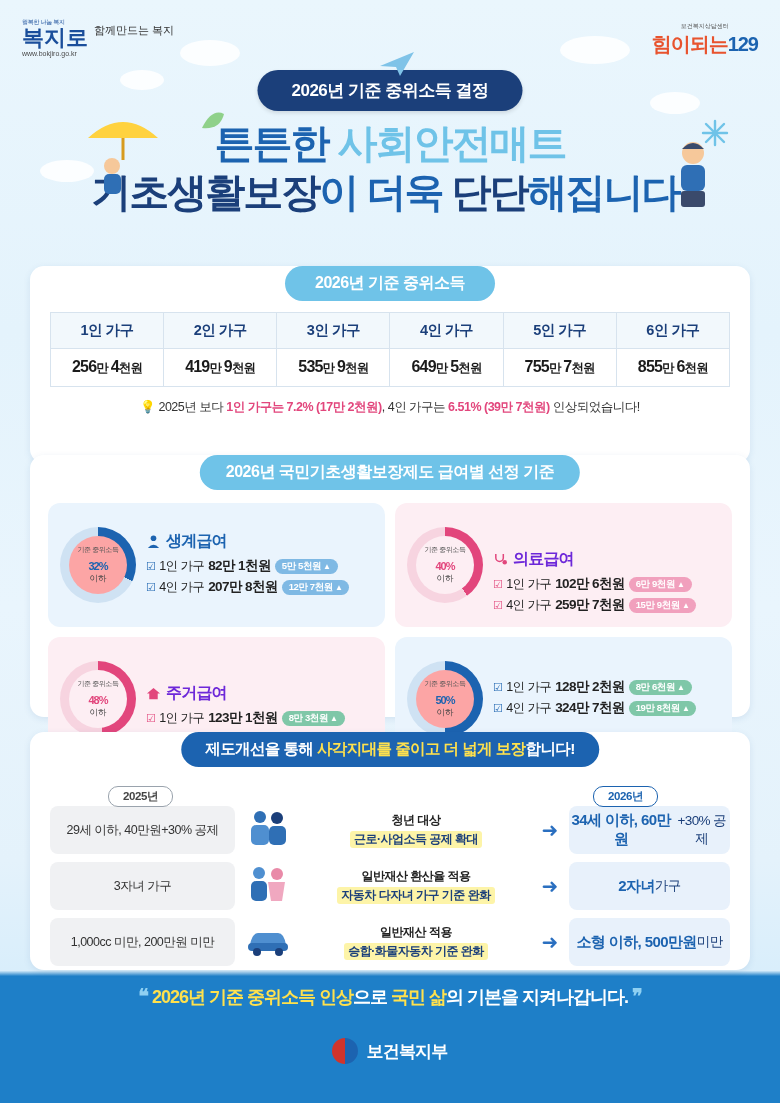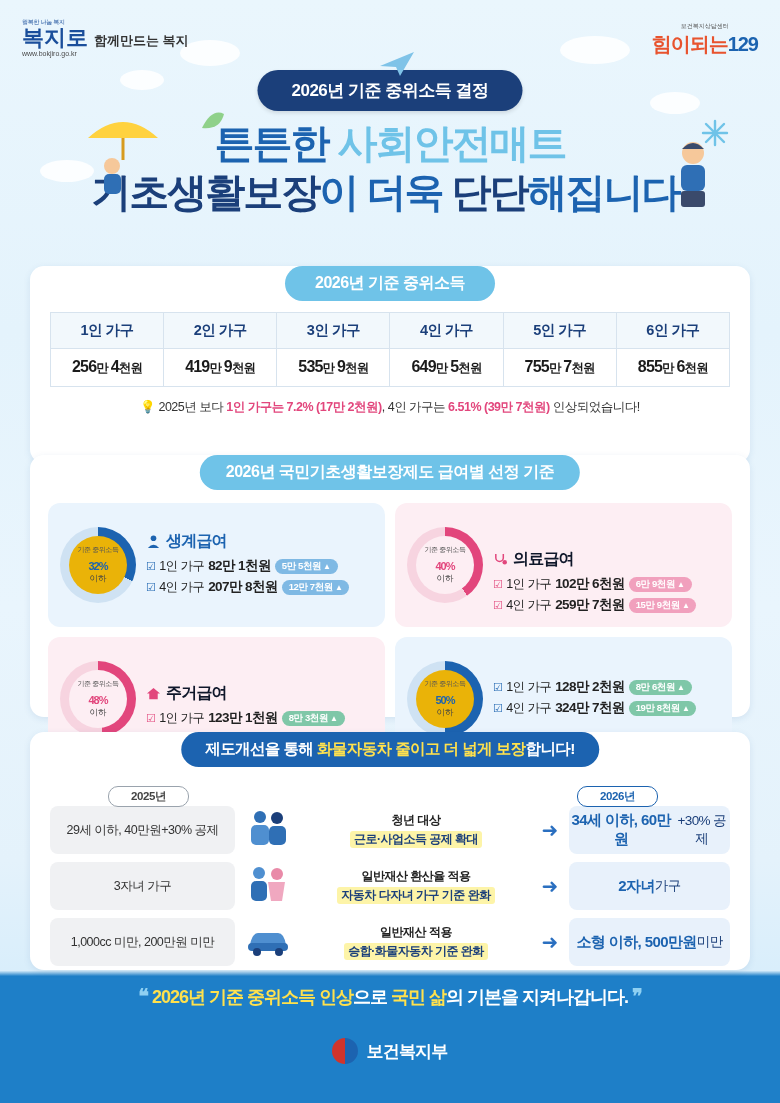--- a/index.html
+++ b/index.html
@@ -17,21 +17,21 @@
     overflow: hidden;
   }
   
   .cloud { position:absolute; background:#ffffff; border-radius:50%; opacity:.85; }
 
   
   .top-bar { position:absolute; top:10px; left:0; width:100%; height:70px; }
   .logo-left { position:absolute; left:22px; top:8px; display:flex; align-items:flex-end; gap:6px;}
   .logo-mark { font-size:22px; font-weight:bold; color:#1a4e9b; line-height:1;}
   .logo-sub  { font-size:7px; color:#4a4a4a; line-height:1.3;}
-  .logo-tag  { font-size:13px; color:#333; margin-bottom:8px;font-weight:bold;}
+  .logo-tag  { font-size:11px; color:#333; margin-bottom:20px;}
   .logo-top  { font-size:6px; color:#1a4e9b; letter-spacing:-.3px;}
   .logo-right { position:absolute; right:22px; top:12px; text-align:center;}
   .logo-right .lr-top { font-size:6px; color:#555; }
   .logo-right .lr-main { font-size:20px; font-weight:bold; color:#e8532e; letter-spacing:-1px;}
   .logo-right .lr-main .num { color:#1c63b0; }
 
   .ribbon {
     position:absolute; top:70px; left:50%; transform:translateX(-50%);
     background:#1b3f7a; color:#ffffff; border-radius:22px;
     padding:9px 34px; font-size:17px; font-weight:bold; letter-spacing:-.5px;
@@ -85,32 +85,32 @@
   .bx { border-radius:12px; padding:10px 12px; display:flex; align-items:center; gap:10px; min-height:94px;}
   .bx.blue  { background:#eaf4fd; }
   .bx.pink  { background:#fdeef3; }
   .donut { position:relative; width:76px; height:76px; flex:0 0 76px;}
   .donut .ring { width:76px; height:76px; border-radius:50%; }
   .donut .hole {
     position:absolute; top:9px; left:9px; width:58px; height:58px; border-radius:50%;
     background:inherit;
     display:flex; flex-direction:column; align-items:center; justify-content:center;
   }
-  .bx.blue .donut .hole { background:#eab308;text-align:center; }
+  .bx.blue .donut .hole { background:#fca5a5;text-align:center; }
   .bx.pink .donut .hole { background:#fdeef3; }
   .donut .lbl { font-size:7px; color:#555; letter-spacing:-.4px; margin-bottom:-1px;}
   .donut .pct { font-size:19px; font-weight:bold; letter-spacing:-1px; line-height:1;}
   .donut .pct span { font-size:11px; }
   .donut .ih { font-size:8.5px; color:#444; margin-top:0px;}
   .bx.blue .pct { color:#1c63b0; }
   .bx.pink .pct { color:#e2467c; }
   .bx-body { flex:1; }
   .bx-title { font-size:16px; font-weight:bold; letter-spacing:-.8px; margin-bottom:5px; display:flex; align-items:center; gap:5px;}
   .bx.blue .bx-title { color:#1c63b0; }
-  .bx.pink .bx-title { color:#0f172a;margin-top:36px; }
+  .bx.pink .bx-title { color:#6d28d9;margin-top:36px; }
   .bx-row { font-size:12.5px; color:#222; letter-spacing:-.6px; margin-bottom:3px; display:flex; align-items:center; gap:4px; white-space:nowrap;}
   .chk { color:#1c63b0; font-size:11px; }
   .bx.pink .chk { color:#e2467c; }
   .bx-row b { font-weight:bold; font-size:13.5px; }
   .tag {
     display:inline-flex; align-items:center; gap:2px;
     border-radius:9px; padding:1px 7px; font-size:9.5px; font-weight:bold; color:#ffffff;
     letter-spacing:-.4px;
   }
   .tag.b { background:#7fb9e4; }
@@ -122,21 +122,21 @@
   .card3 { top:732px; left:30px; width:720px; height:238px; }
   .pill-head3 {
     position:absolute; top:-0px; left:50%; transform:translateX(-50%);
     background:#1c63b0; color:#ffffff; border-radius:18px;
     padding:7px 24px; font-size:15.5px; font-weight:bold; letter-spacing:-.6px; white-space:nowrap;
   }
   .pill-head3 .y { color:#ffe14d; }
   .imp-wrap { position:absolute; top:48px; left:20px; width:680px; }
   .yr-left, .yr-right {
     position:absolute; top:6px; font-size:11.5px; font-weight:bold; letter-spacing:-.4px;
-    border-radius:10px; padding:2px 22px; background:#ffffff;
+    border-radius:10px; padding:2px 14px; background:#ffffff;
   }
   .yr-left { left:58px; border:1px solid #9aa3ad; color:#444; }
   .yr-right { right:72px; border:1px solid #1c63b0; color:#1c63b0; }
   .imp-row { display:flex; align-items:center; gap:6px; margin-bottom:8px; }
   .imp-old {
     width:185px; height:48px; background:#f0f1f3; border-radius:8px;
     display:flex; align-items:center; justify-content:center;
     font-size:12.5px; color:#333; letter-spacing:-.5px; text-align:center;
   }
   .imp-mid { width:230px; text-align:center; }
@@ -408,21 +408,21 @@
               </span>
           </div>
         </div>
       </div>
 
     </div>
   </div>
 
   <div class="card card3">
     <div class="pill-head3">
-      <span>제도개선을 통해 </span><span class="y">화물자동차 줄이고 더 넓게 보장</span><span>합니다!</span>
+      <span>제도개선을 통해 </span><span class="y">사각지대를 줄이고 더 넓게 보장</span><span>합니다!</span>
     </div>
     <div class="imp-wrap">
       <div class="yr-left">2025년</div>
       <div class="yr-right">2026년</div>
 
       <div style="height:26px;"></div>
 
       <div class="imp-row">
         <div class="imp-old">29세 이하, 40만원+30% 공제</div>
         <div class="imp-icon">

